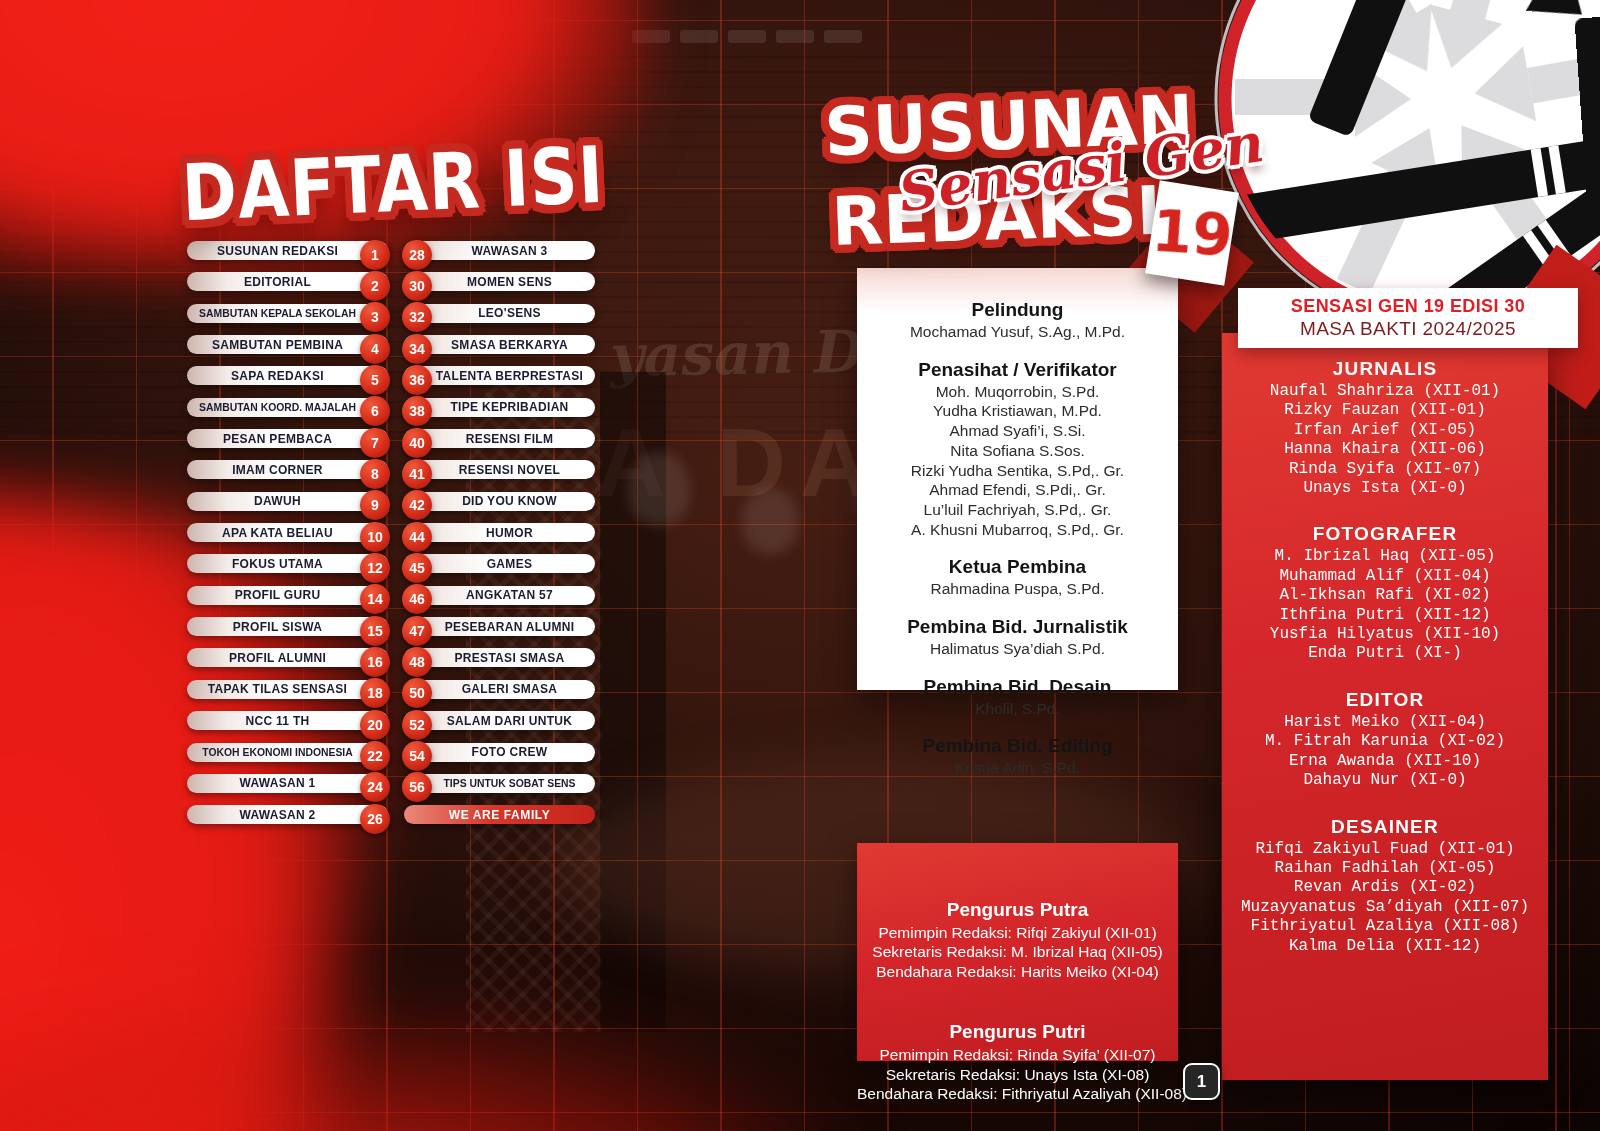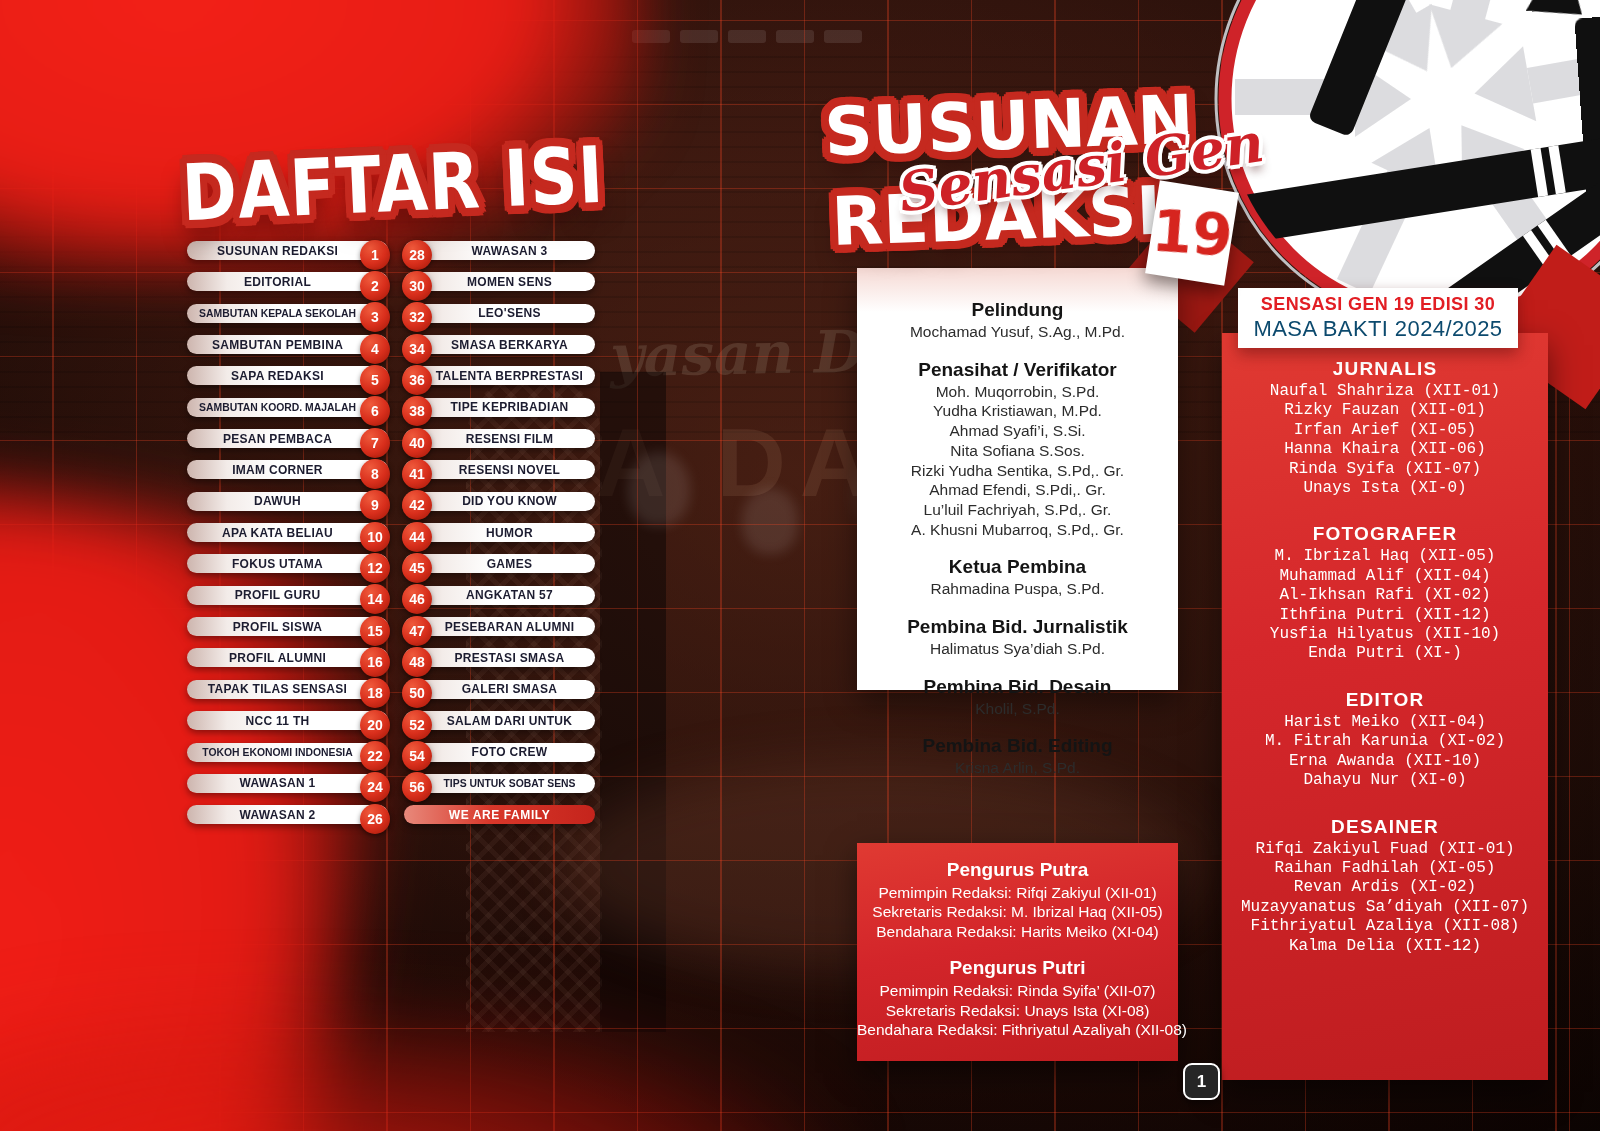--- a/index.html
+++ b/index.html
@@ -109,32 +109,32 @@
     background:linear-gradient(180deg,rgba(238,186,176,.55),transparent);}
   #masthead-sections{position:relative;padding-top:32px;text-align:center;}
   #masthead-sections .sec{margin-bottom:18px;}
   .wb-h{font-size:19px;font-weight:800;color:#141414;line-height:20px;margin-bottom:2px;}
   .wb-n{font-size:15.5px;color:#2c2c2c;line-height:19.7px;white-space:nowrap;}
   
   .pengurus-box{position:absolute;left:857px;top:843px;width:321px;height:218px;z-index:5;
     background:linear-gradient(170deg,#e03a32 0%,#d3252a 45%,#c01d20 100%);
     box-shadow:0 12px 28px rgba(0,0,0,.5);}
   #pengurus-sections{padding-top:16px;text-align:center;}
-  #pengurus-sections .sec{margin-bottom:16px;}
+  #pengurus-sections .sec{margin-bottom:16px;margin-top:40px;}
   .pg-h{font-size:19px;font-weight:800;color:#fff;line-height:21px;margin-bottom:3px;}
   .pg-n{font-size:15.5px;color:#fff;line-height:19.4px;white-space:nowrap;}
   
   .staff-panel{position:absolute;left:1222px;top:333px;width:326px;height:747px;z-index:4;
     background:linear-gradient(170deg,#e03a32 0%,#d5272b 40%,#bf1d20 100%);
     box-shadow:0 12px 30px rgba(0,0,0,.5);}
-  .panel-badge{position:absolute;left:1238px;top:288px;width:280px;height:60px;background:#fff;z-index:6;
+  .panel-badge{position:absolute;left:1238px;top:288px;width:340px;height:60px;background:#fff;z-index:6;
     box-shadow:0 6px 14px rgba(80,10,10,.45);
     display:flex;flex-direction:column;align-items:center;justify-content:center;gap:1px;}
   .badge-l1{font-size:18px;font-weight:800;color:#e21e24;letter-spacing:.4px;}
-  .badge-l2{font-size:22px;font-weight:400;color:#0c4a6e;letter-spacing:.4px;}
+  .badge-l2{font-size:19px;font-weight:400;color:#7f1d1d;letter-spacing:.4px;}
   #panel-sections{position:relative;padding-top:26px;text-align:center;}
   #panel-sections .sec{margin-bottom:26px;}
   .pn-h{font-size:19px;font-weight:800;color:#fff;letter-spacing:1.2px;line-height:20px;margin-bottom:3px;}
   .pn-n{font-size:16px;color:#fff;line-height:19.4px;white-space:nowrap;font-family:Liberation Mono, monospace;}
   
   .page-num{position:absolute;left:1183px;top:1063px;width:33px;height:33px;z-index:7;
     background:#262626;border:2.5px solid #fff;border-radius:9px;box-shadow:0 3px 8px rgba(0,0,0,.5);
     display:flex;align-items:center;justify-content:center;
     color:#fff;font-size:17px;font-weight:bold;}
 </style>

